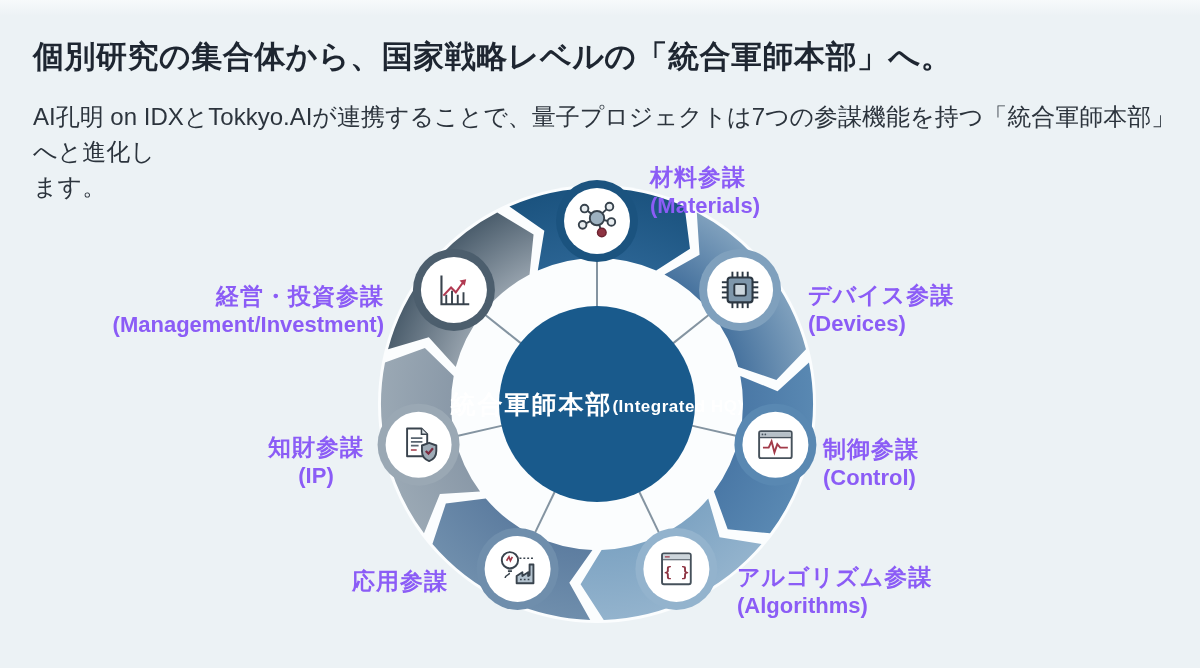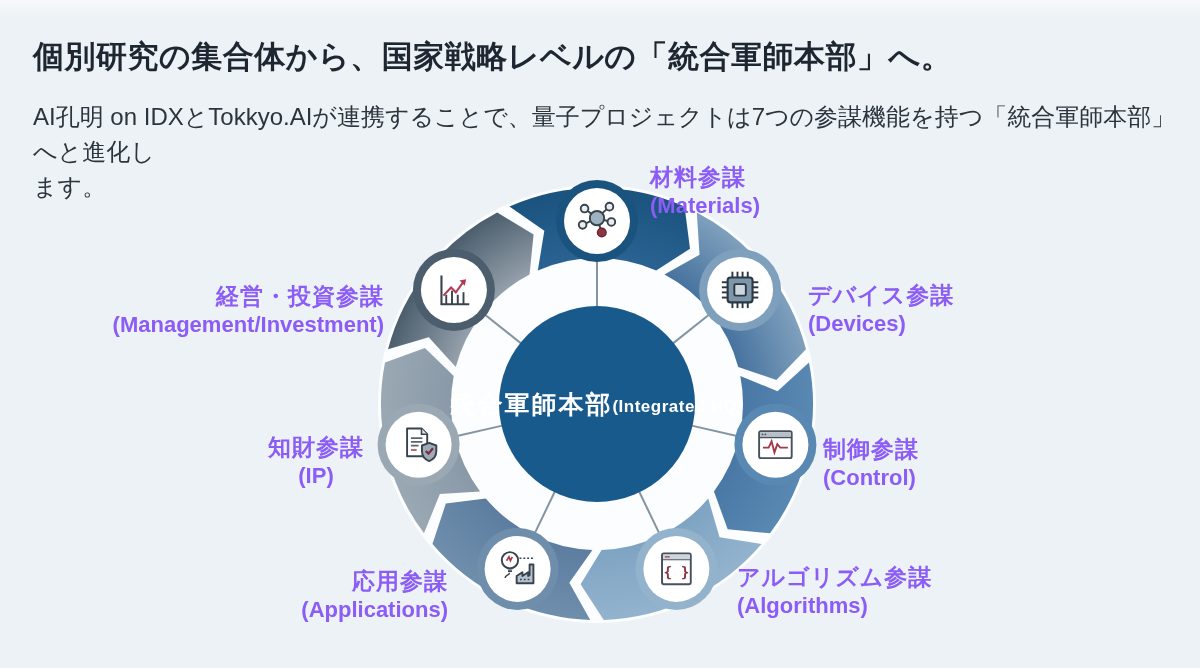--- a/index.html
+++ b/index.html
@@ -214,21 +214,20 @@
   <div class="seg-label lbl-control">
     <div class="jp">制御参謀</div>
     <div class="en">(Control)</div>
   </div>
   <div class="seg-label lbl-algorithms">
     <div class="jp">アルゴリズム参謀</div>
     <div class="en">(Algorithms)</div>
   </div>
   <div class="seg-label lbl-applications t-right">
     <div class="jp">応用参謀</div>
-    <div class="en">(Applications)</div>
   </div>
   <div class="seg-label lbl-ip t-right">
     <div class="jp">知財参謀</div>
     <div class="en">(IP)</div>
   </div>
   <div class="seg-label lbl-management t-right">
     <div class="jp">経営・投資参謀</div>
     <div class="en">(Management/Investment)</div>
   </div>
 </div>

